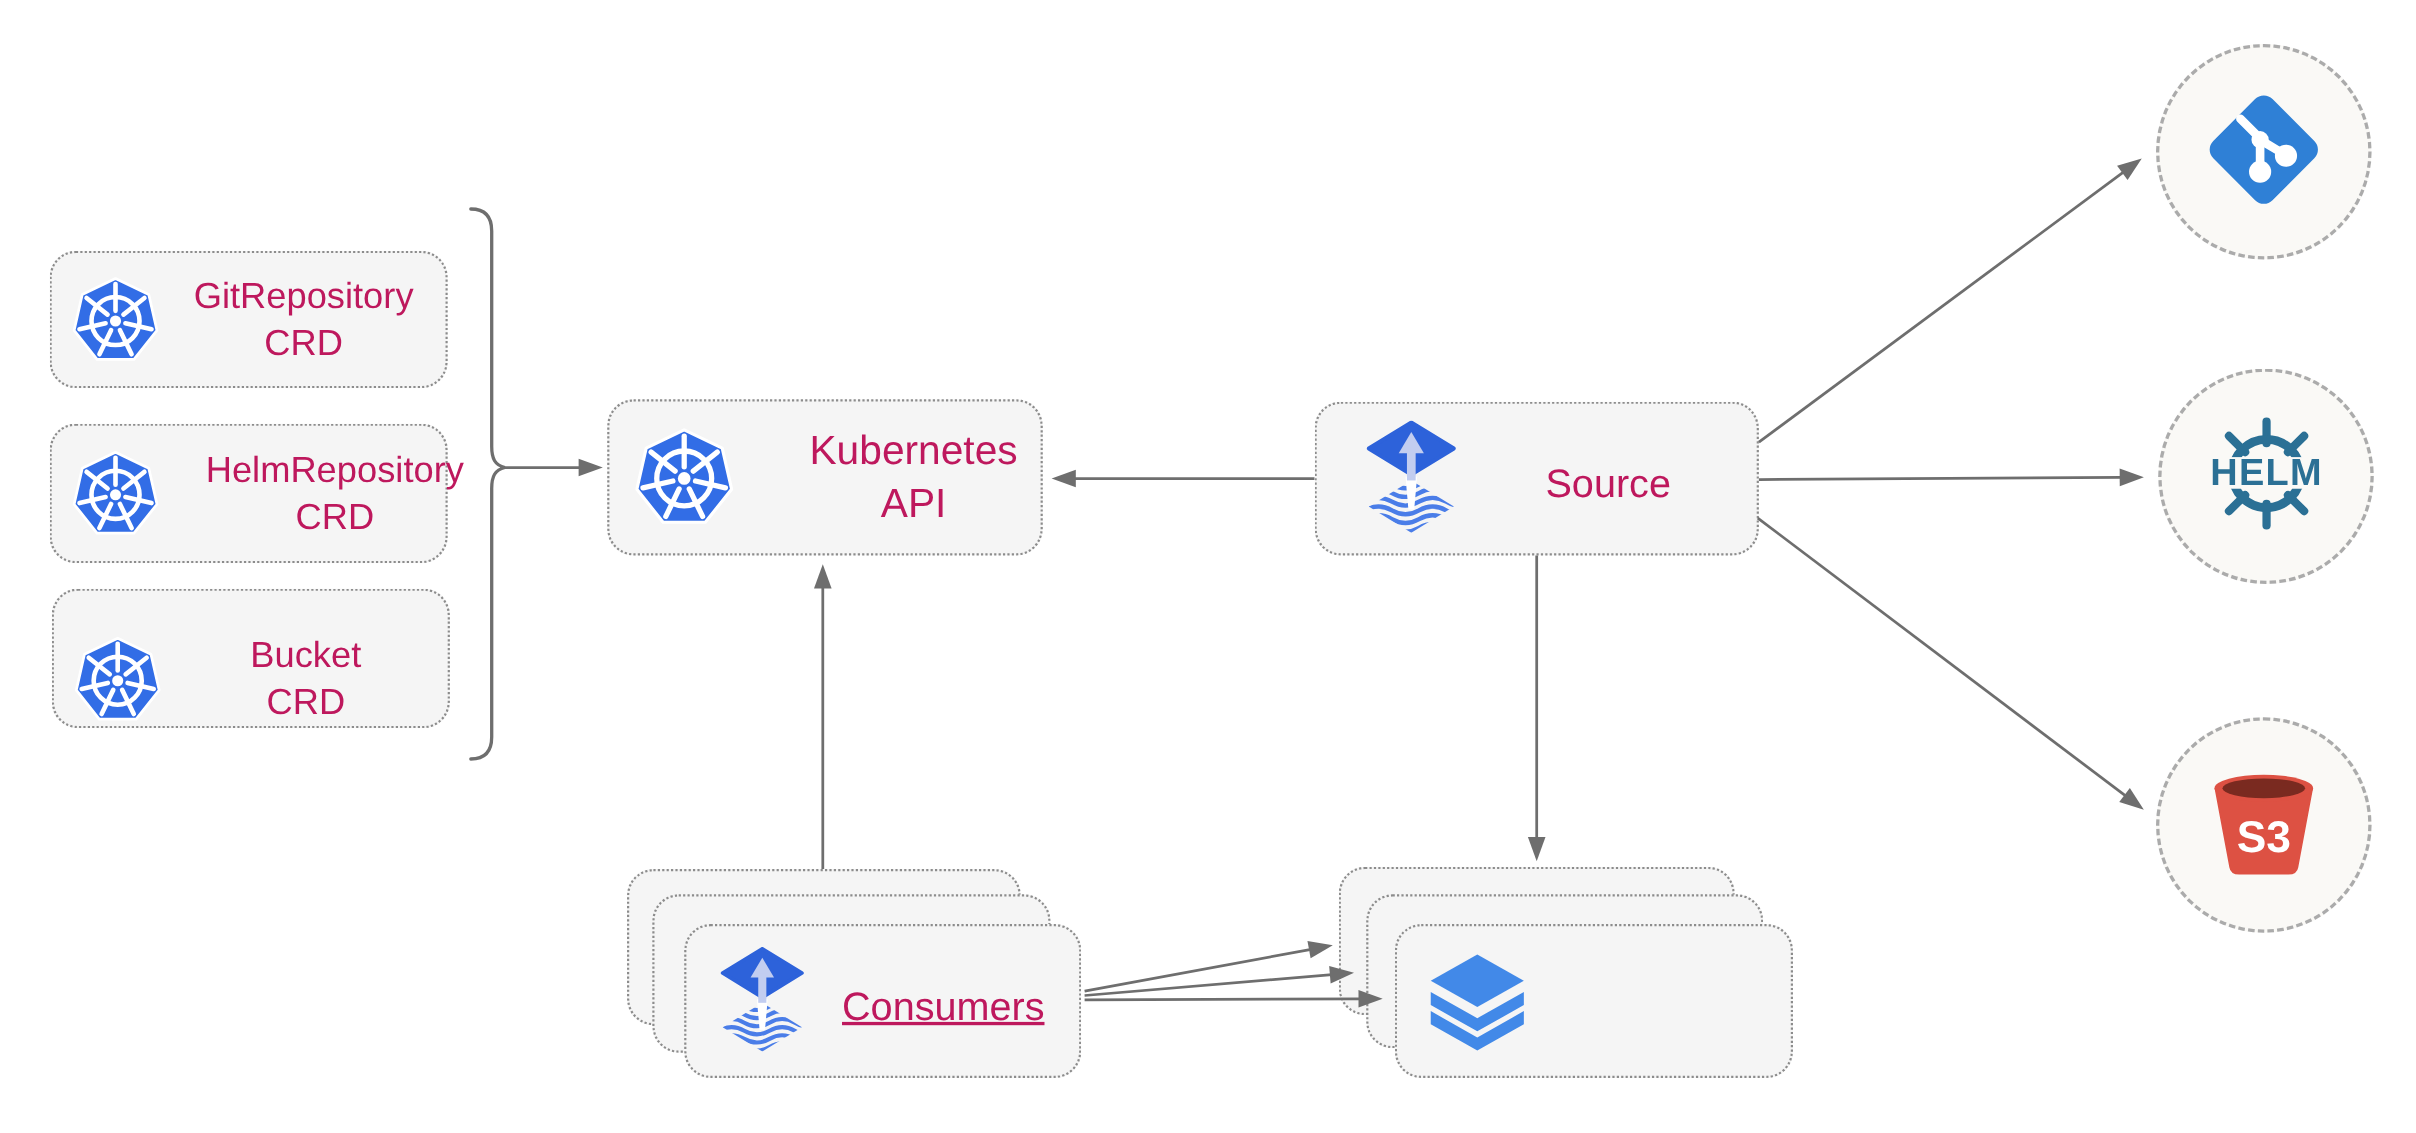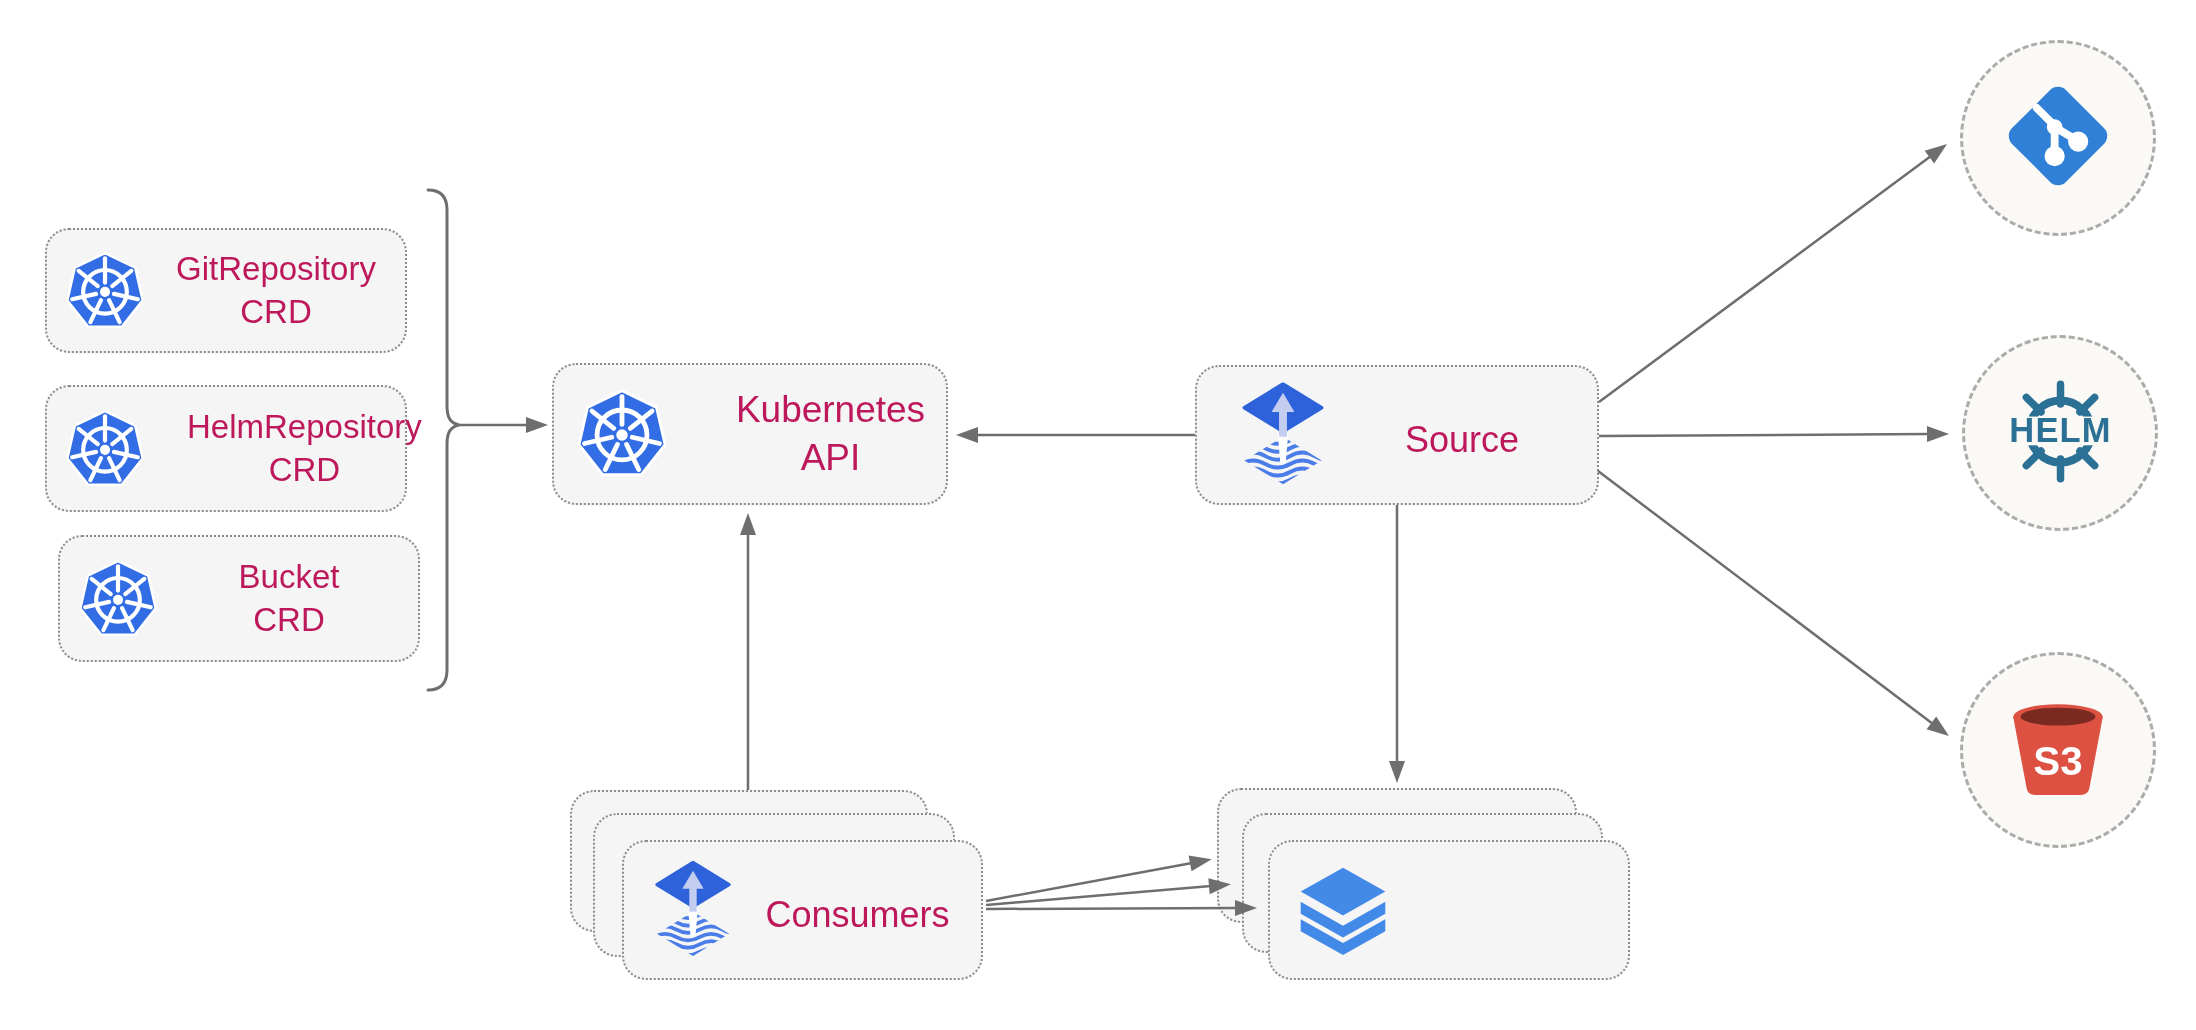--- a/index.html
+++ b/index.html
@@ -145,21 +145,21 @@
       <svg width="84" height="84">
           <use href="#sym-k8s"></use>
         </svg>
     </span>
     <span class="label lbl-33">
         <span style="display:block">HelmRepository</span>
         <span style="display:block">CRD</span>
       </span>
   </div>
 
-  <div class="box" style="left:58px; top:535px; width:362px; height:127px; padding-left:16px;">
+  <div class="box" style="left:47px; top:535px; width:362px; height:127px; padding-left:16px;align-items:flex-end;">
     <span class="iconwrap">
       <svg width="84" height="84">
           <use href="#sym-k8s"></use>
         </svg>
     </span>
     <span class="label lbl-33">
         <span style="display:block">Bucket</span>
         <span style="display:block">CRD</span>
       </span>
   </div>
@@ -179,21 +179,21 @@
           <use href="#sym-flux"></use>
         </svg>
     </span>
     <span class="label lbl-36">
         <span style="display:block">Source</span>
       </span>
   </div>
 
   <div class="box" style="left:570px; top:790px; width:358px; height:142px;"></div>
   <div class="box" style="left:593px; top:813px; width:362px; height:144px;"></div>
-  <div class="box" style="left:622px; top:840px; width:361px; height:140px; padding-left:28px;">
+  <div class="box" style="left:622px; top:840px; width:361px; height:140px; padding-left:28px;text-decoration:underline;">
     <span class="iconwrap">
       <svg width="82" height="100" viewBox="0 0 100 120">
           <use href="#sym-flux"></use>
         </svg>
     </span>
     <span class="label lbl-36">Consumers</span>
   </div>
 
   <div class="box" style="left:1217px; top:788px; width:360px; height:135px;"></div>
   <div class="box" style="left:1242px; top:813px; width:361px; height:140px;"></div>

